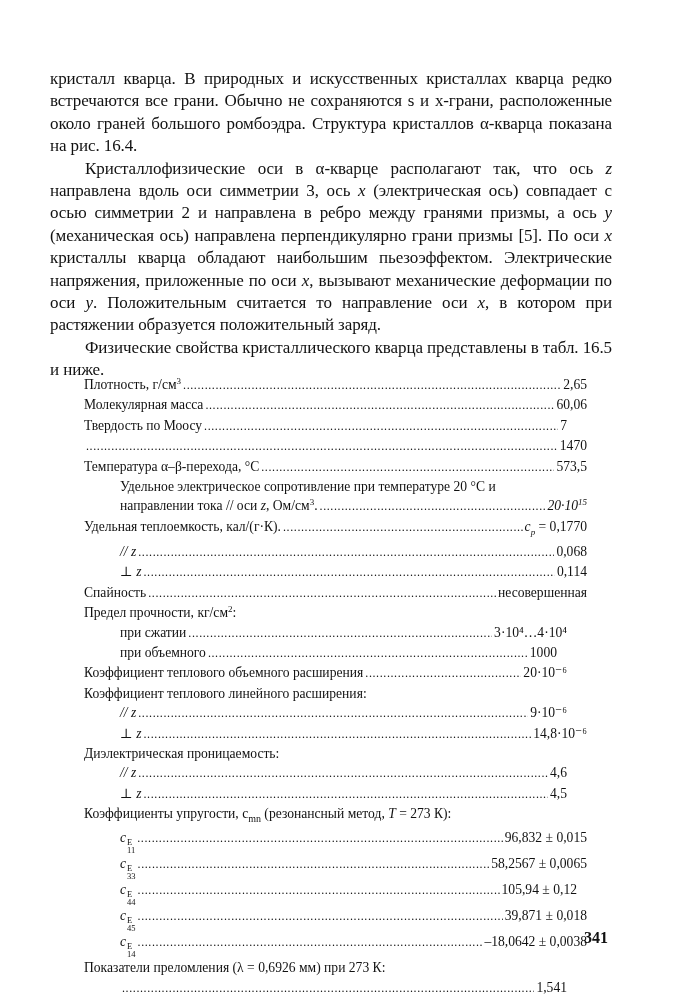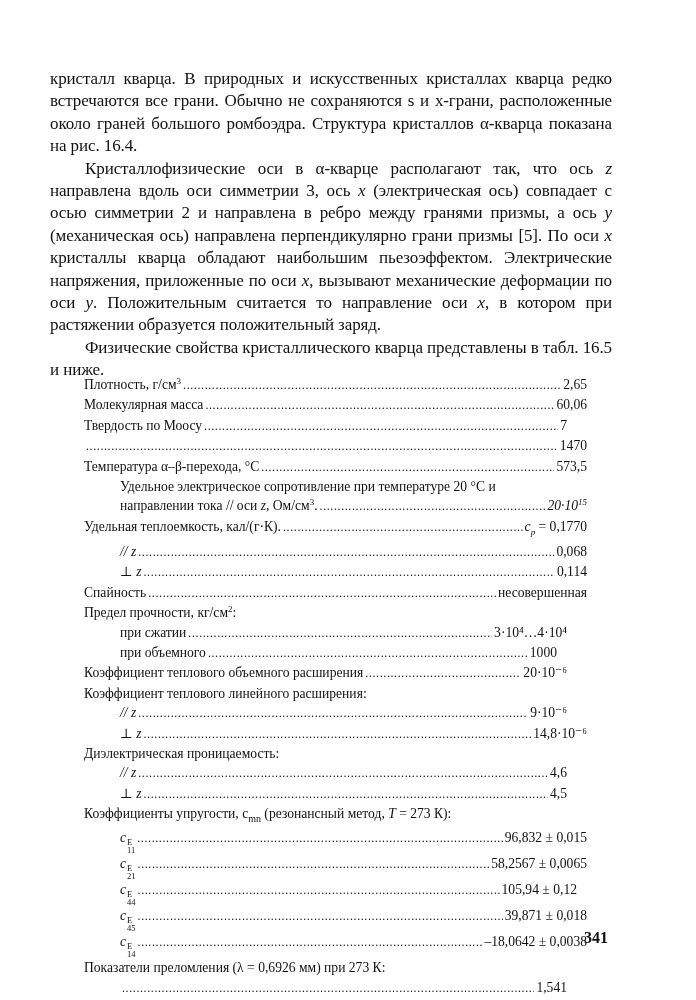--- a/index.html
+++ b/index.html
@@ -149,21 +149,21 @@
     <span class="lbl cidx"><span>c</span><span class="ss">
           <span>E</span>
           <span>11</span>
         </span></span>
     <span class="dots"></span>
     <span class="val">96,832 ± 0,015</span>
   </div>
   <div class="row l2">
     <span class="lbl cidx"><span>c</span><span class="ss">
           <span>E</span>
-          <span>21</span>
+          <span>33</span>
         </span></span>
     <span class="dots"></span>
     <span class="val">58,2567 ± 0,0065</span>
   </div>
   <div class="row l2" style="padding-right:10px">
     <span class="lbl cidx"><span>c</span><span class="ss">
           <span>E</span>
           <span>44</span>
         </span></span>
     <span class="dots"></span>

